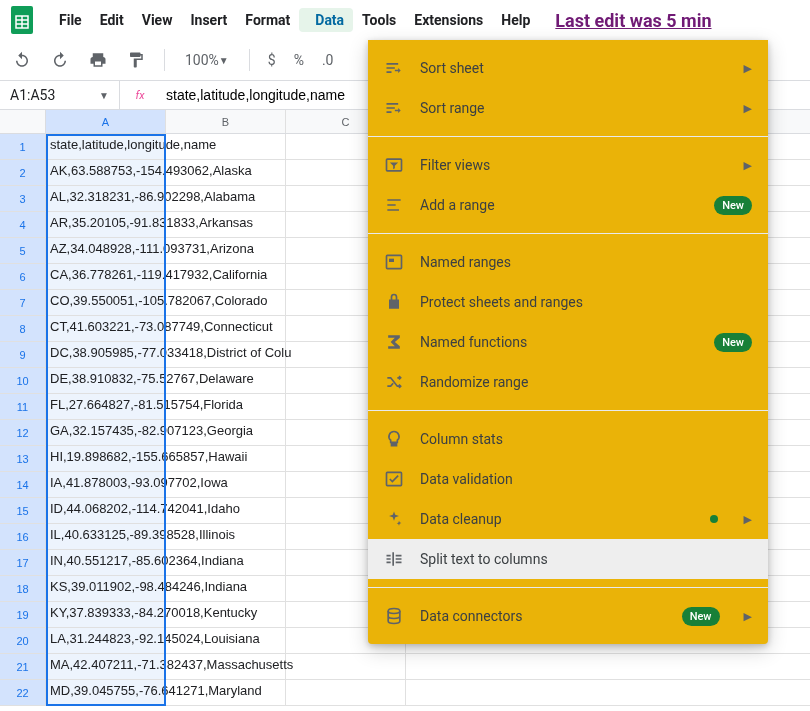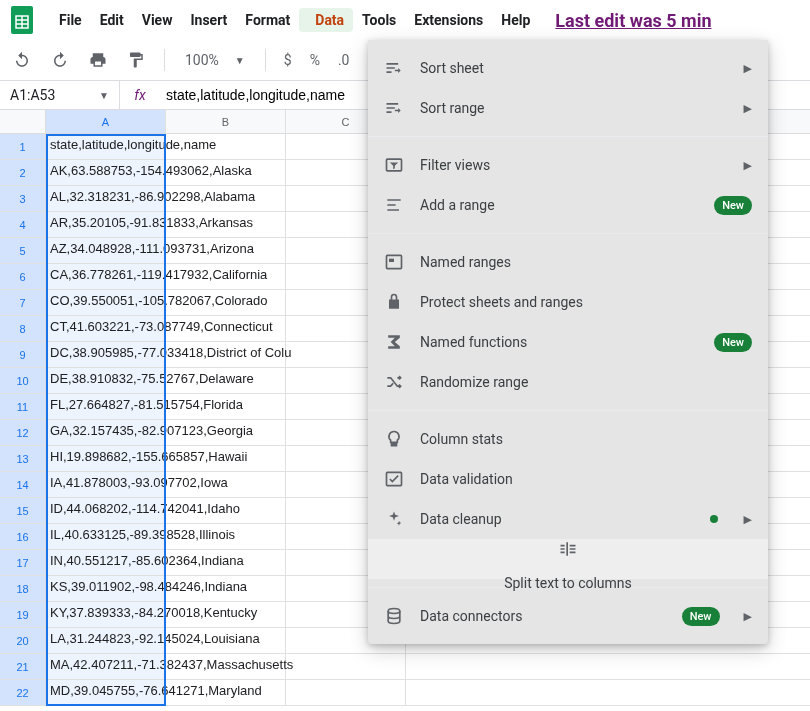--- a/index.html
+++ b/index.html
@@ -27,21 +27,21 @@
     display: flex; align-items: center; justify-content: center;
     margin-right: 12px;
   }
   .menu-item {
     padding: 4px 9px;
     border-radius: 4px;
     cursor: pointer;
     font-size: 14px;
     color: #202124;
   }
-  .menu-item.active { background: #e6f4ea; color: #c2410c; padding-left: 16px; }
+  .menu-item.active { background: #e6f4ea; color: #0369a1; padding-left: 16px; }
   .last-edit {
     margin-left: 14px;
     color: #701a75;
     text-decoration: underline;
     font-size: 18px;
   }
 
   .toolbar {
     display: flex;
     align-items: center;
@@ -52,21 +52,21 @@
   }
   .tb-btn {
     width: 28px; height: 28px;
     display: flex; align-items: center; justify-content: center;
     border-radius: 4px;
     cursor: pointer;
   }
   .tb-btn svg { fill: #5f6368; }
   .tb-divider { width: 1px; height: 22px; background: #dadce0; margin: 0 4px; }
   .zoom-select {
-    display: flex; align-items: center; gap: 16px;
+    display: flex; align-items: center; gap: 0;
     padding: 0 6px; cursor: pointer;
   }
   .zoom-select .chev { font-size: 10px; color: #5f6368; }
   .tb-text { padding: 0 4px; cursor: pointer; }
 
   .name-fx-bar {
     display: flex;
     align-items: center;
     height: 30px;
     border-top: 1px solid #dadce0;
@@ -77,22 +77,22 @@
     padding: 0 10px;
     display: flex; align-items: center; gap: 8px;
     border-right: 1px solid #dadce0;
     height: 100%;
     font-size: 14px;
     text-align: center;
   }
   .name-box .chev { font-size: 10px; color: #5f6368; margin-left: auto; }
   .fx-label {
     width: 40px; text-align: center;
-    font-style: italic; color: #701a75;
-    font-size: 14px;
+    font-style: italic; color: #ec4899;
+    font-size: 11px;
   }
   .fx-input {
     flex: 1;
     border: none; outline: none;
     font-size: 14px;
     height: 100%;
     padding: 0 6px;
   }
 
   .grid {
@@ -156,37 +156,37 @@
     pointer-events: none;
     z-index: 2;
   }
 
   
   .dropdown {
     position: absolute;
     top: 40px;
     left: 368px;
     width: 400px;
-    background: #e5e5e5;
+    background: #eab308;
     box-shadow: 0 2px 6px rgba(0,0,0,0.2), 0 6px 20px rgba(0,0,0,0.19);
     border-radius: 0 0 4px 4px;
     z-index: 100;
     padding: 8px 0;
     font-size: 14px;
   }
   .dd-item {
     display: flex;
     align-items: center;
     height: 40px;
     padding: 0 16px;
     gap: 16px;
     cursor: pointer;
     color: #3c4043;
   }
-  .dd-item.highlight { background: #eeeeee; flex-direction: column; }
+  .dd-item.highlight { background: #eeeeee; }
   .dd-icon {
     width: 20px; height: 20px;
     display: flex; align-items: center; justify-content: center;
     flex-shrink: 0;
     fill: #5f6368;
     color: #5f6368;
   }
   .dd-label { flex: 1; }
   .dd-badge {
     background: #188038;

